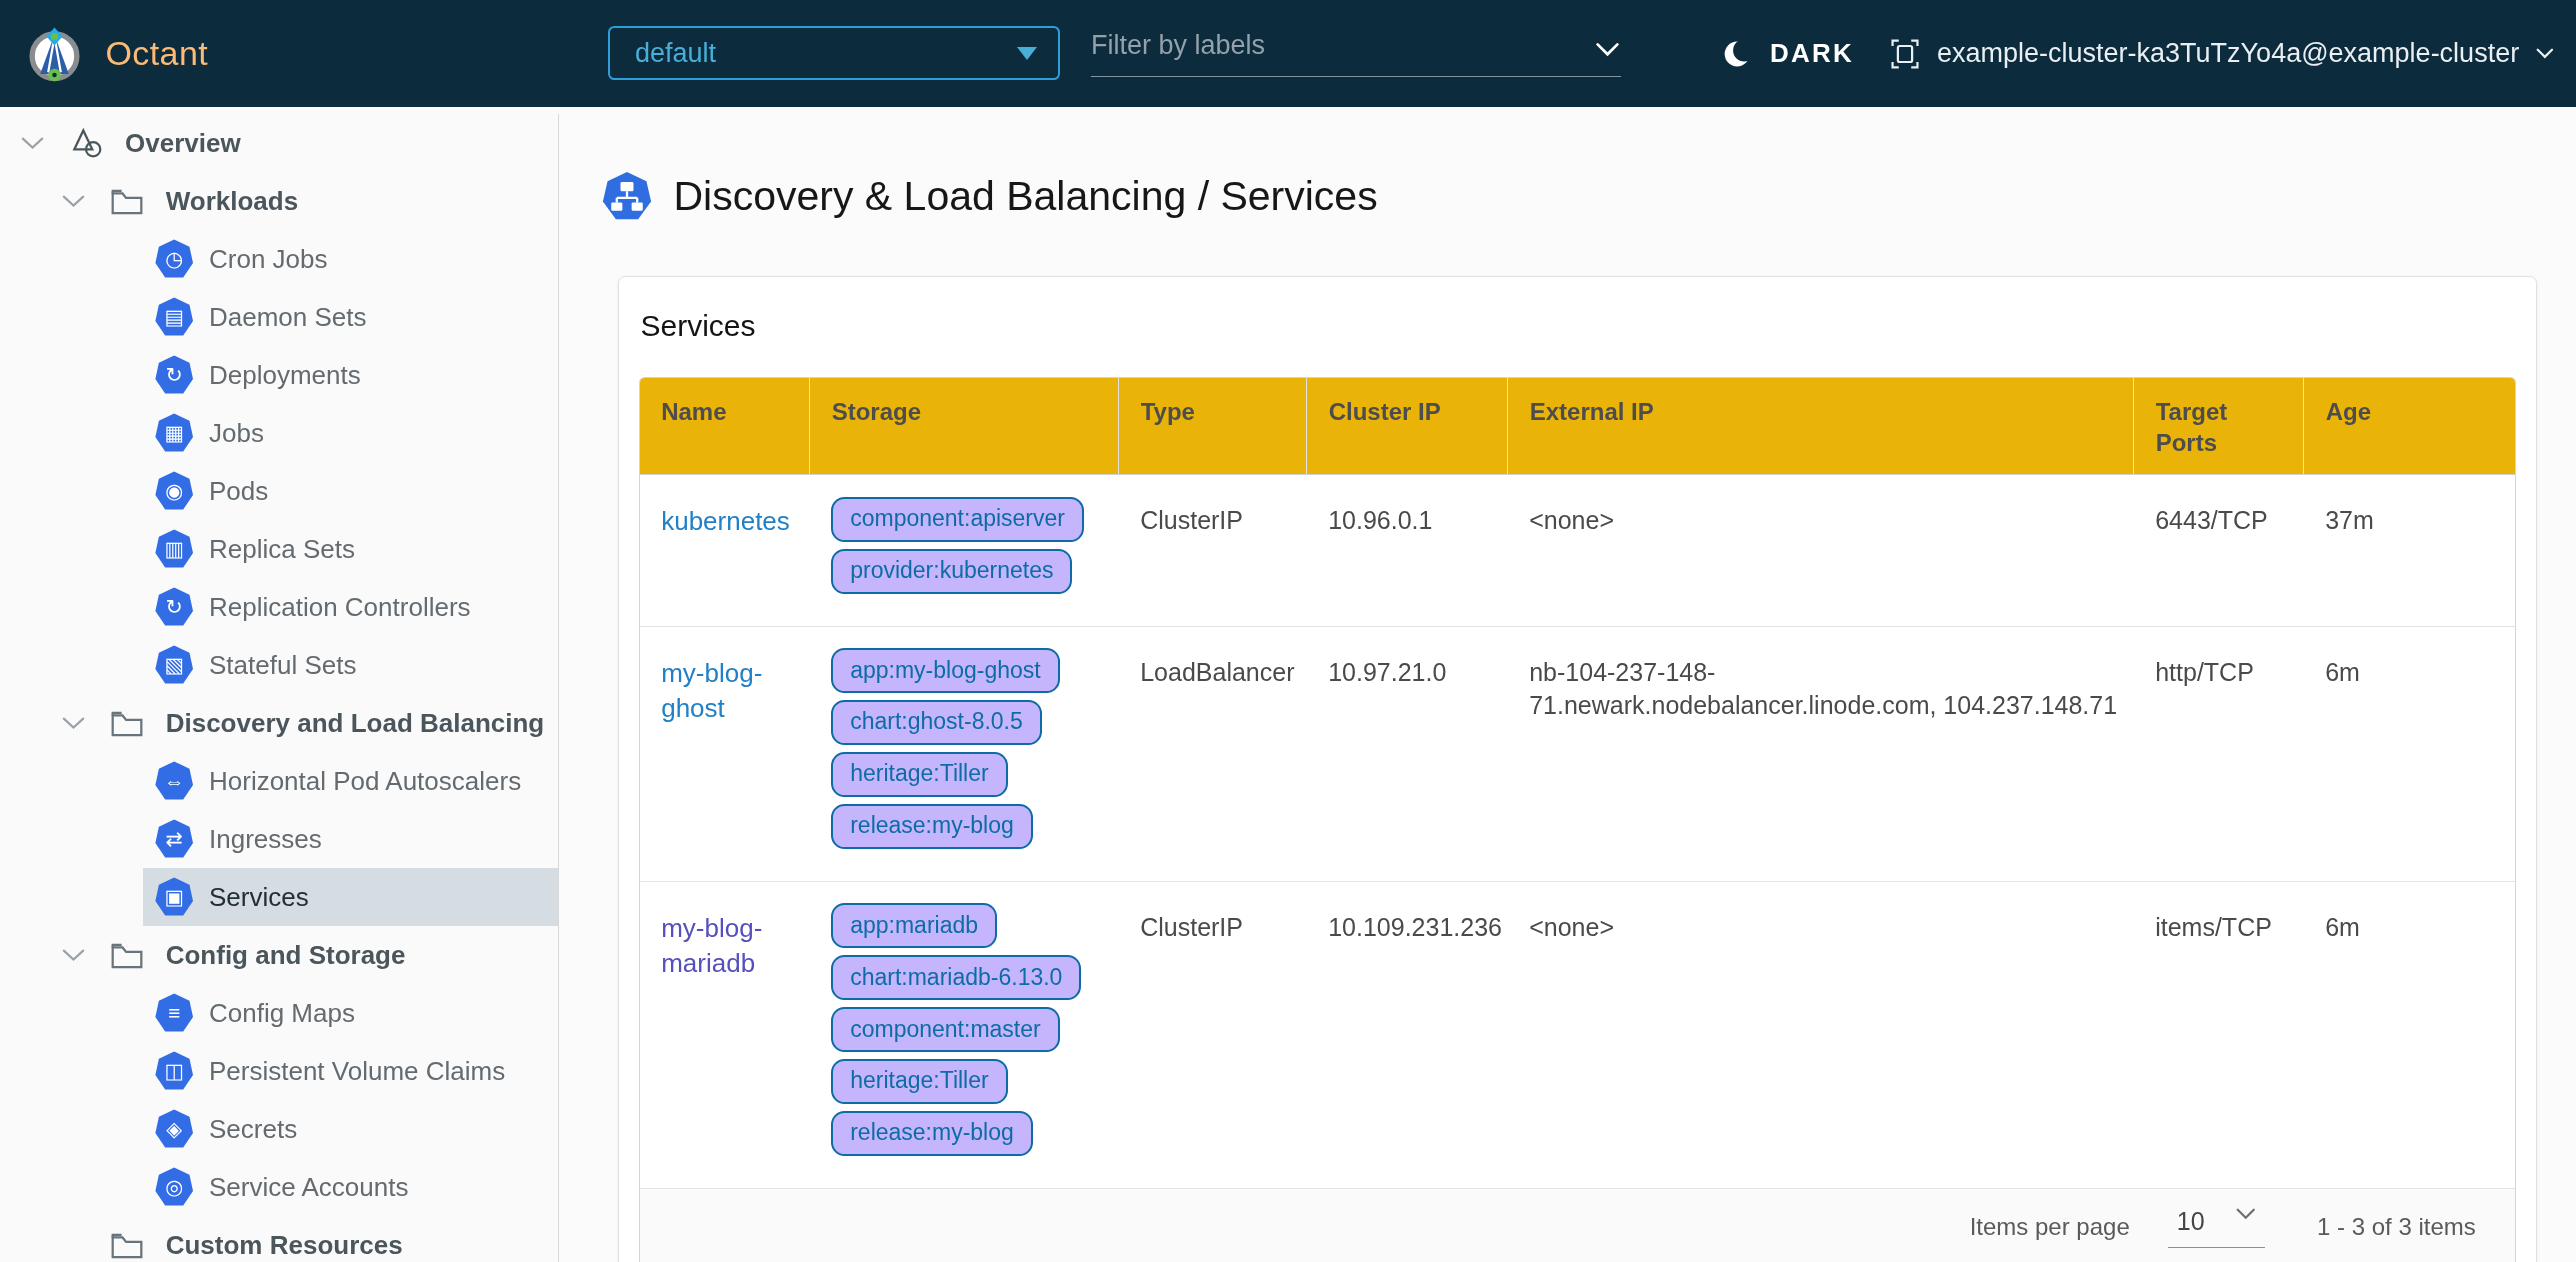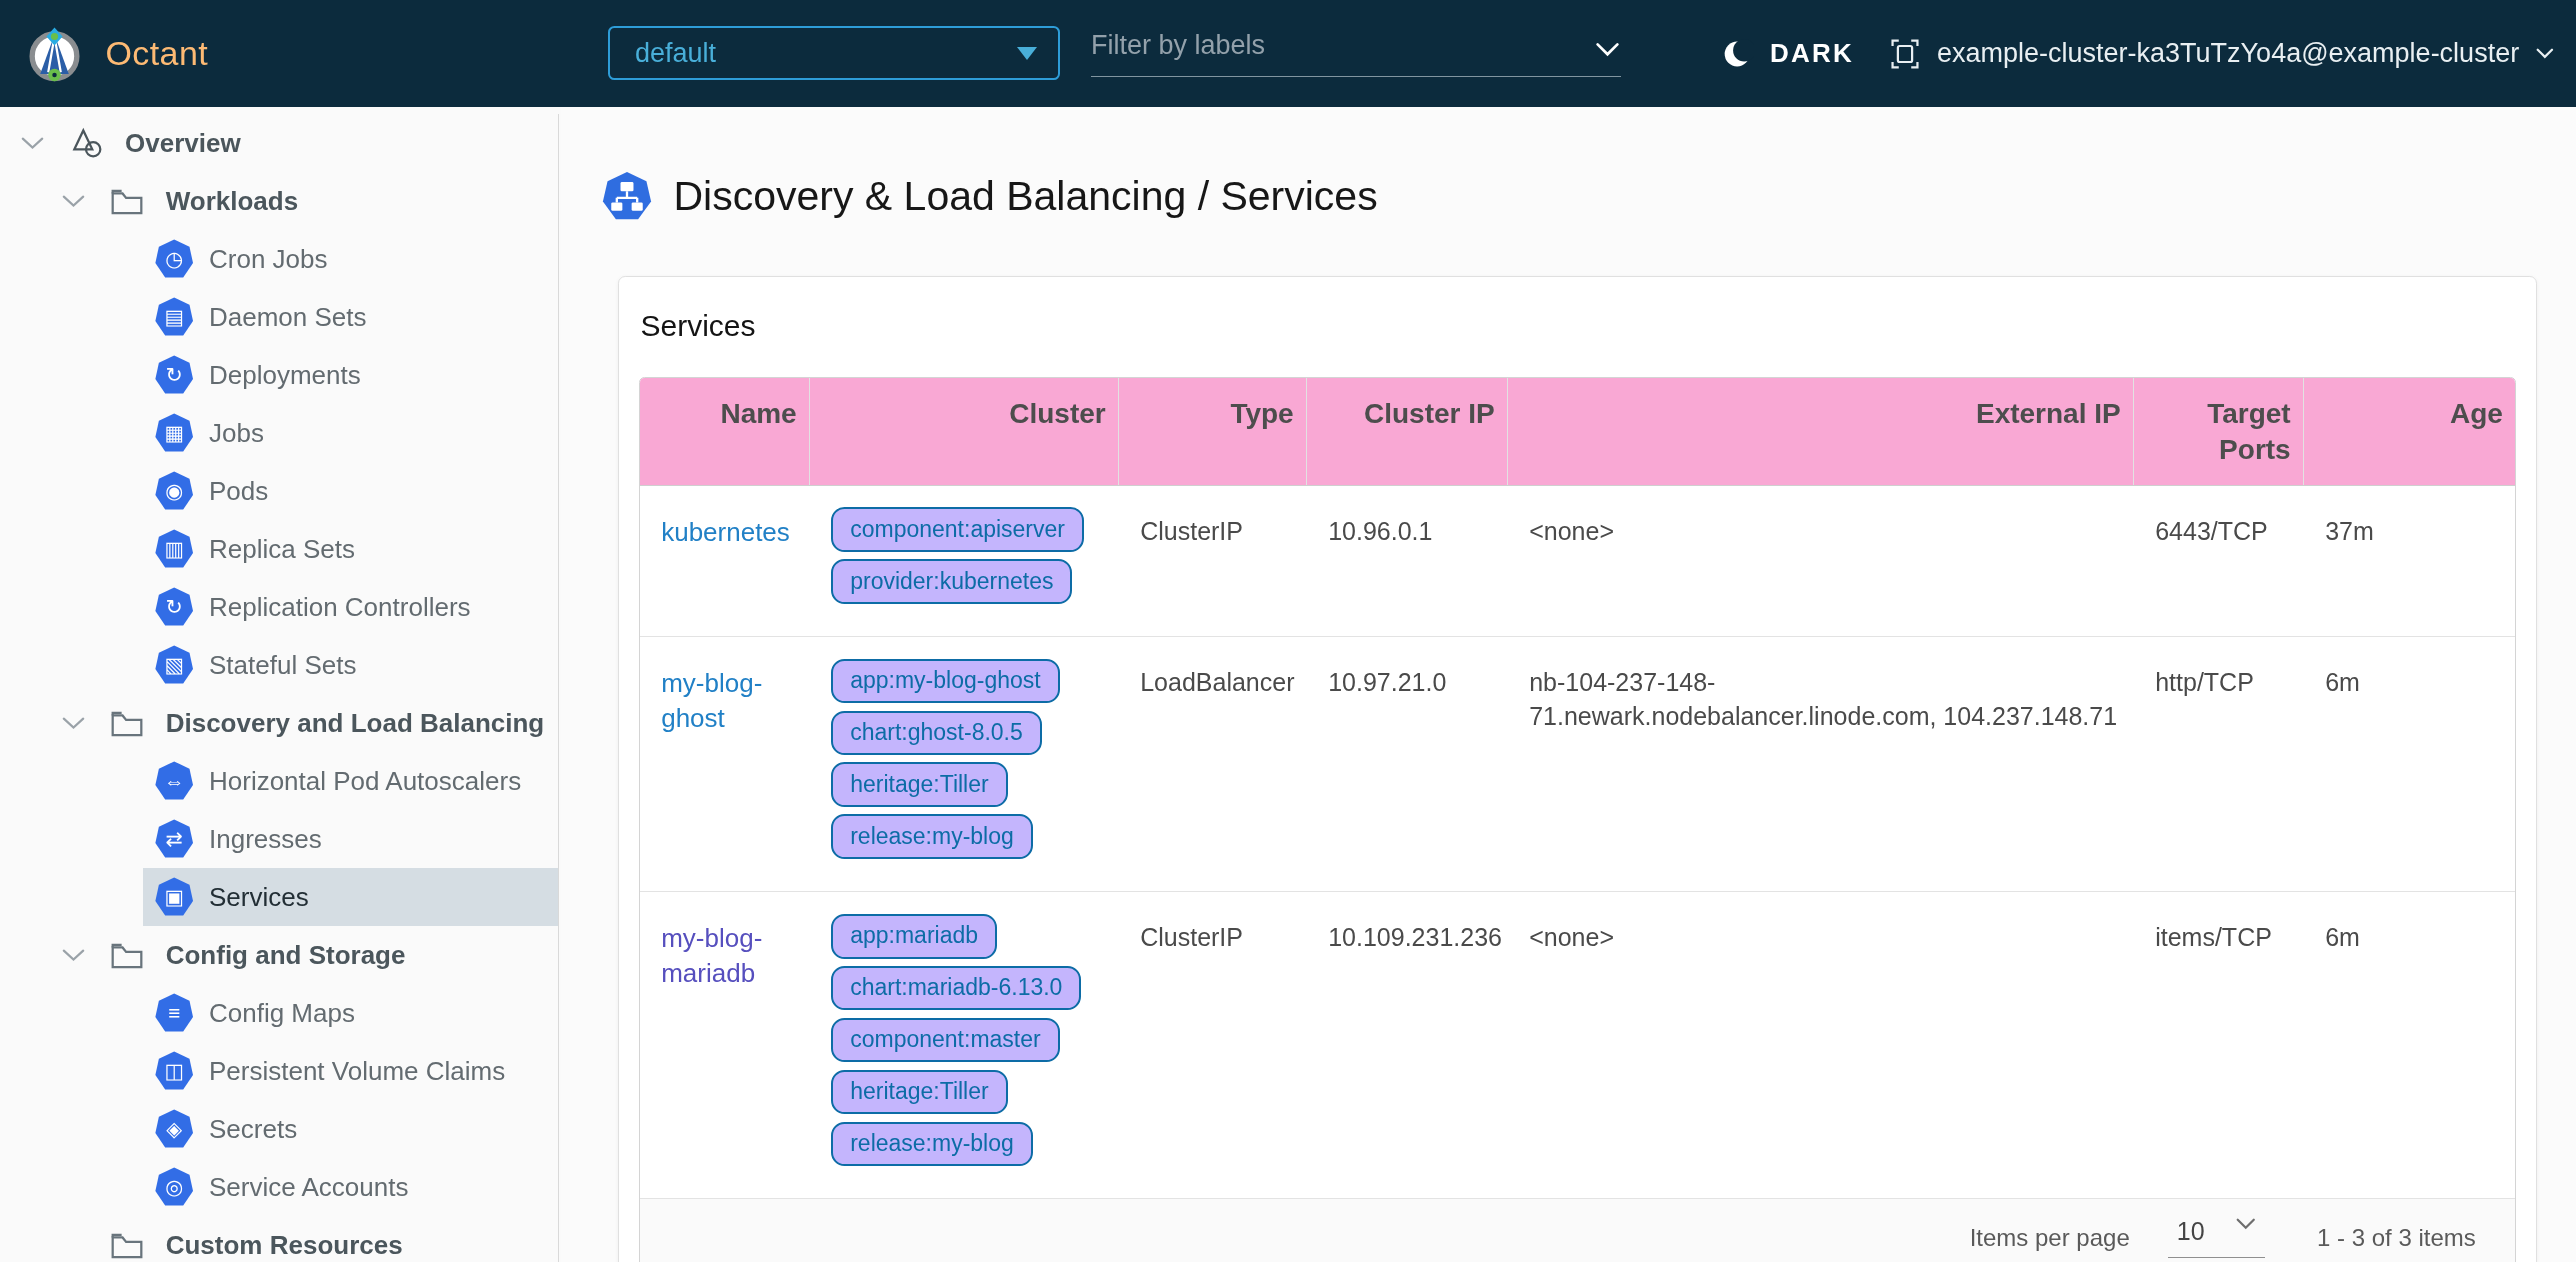--- a/index.html
+++ b/index.html
@@ -51,21 +51,21 @@
   
   .content{position:absolute;top:107px;left:561px;width:2015px;height:1156px;background:#fbfbfb;overflow:hidden;}
   .page-title{display:flex;align-items:center;gap:21.5px;margin:64px 0 0 41px;}
   .page-title h1{font-size:41px;font-weight:400;color:#171717;margin:0;}
   .card{margin:55px 39px 0 57px;background:#ffffff;border:1.8px solid #e0e0e0;border-radius:7.2px;
     box-shadow:0 1.8px 4.5px rgba(0,0,0,.05);padding-bottom:19.7px;}
   .card-title{font-size:30px;color:#141414;padding:32px 21.5px 0 21.5px;}
   .datagrid{margin:34px 19.7px 0 19.7px;border:1.8px solid #d4d4d4;border-radius:5.4px;overflow:hidden;}
   table{width:100%;border-collapse:collapse;table-layout:fixed;}
   thead th{
-    background:#f9a8d4;text-align:right;font-size:28px;font-weight:700;color:#4d4d4d;
+    background:#eab308;text-align:left;font-size:24px;font-weight:700;color:#4d4d4d;
     padding:18px 12.5px 16px 21.5px;vertical-align:top;line-height:1.3;
     border-bottom:1.8px solid #cfcfcf;border-left:1.8px solid #e2e2e2;
   }
   thead th:first-child{border-left:none;}
   tbody td{
     font-size:25px;color:#4a4a4a;padding:29px 12.5px 25px 21.5px;vertical-align:top;
     border-top:1.8px solid #e3e3e3;line-height:1.35;
   }
   tbody tr:first-child td{border-top:none;}
   .name-link{color:#2180c6;text-decoration:none;font-size:26px;cursor:pointer;}
@@ -374,21 +374,21 @@
             <col style="width:309px">
             <col style="width:188px">
           <col style="width:201px">
             <col style="width:626px">
             <col style="width:170px">
             <col>
         </colgroup>
         <thead>
           <tr>
               <th>Name</th>
-              <th>Cluster</th>
+              <th>Storage</th>
               <th>Type</th>
               <th>Cluster IP</th>
               <th>External IP</th>
               <th>Target Ports</th>
               <th>Age</th>
             </tr>
         </thead>
         <tbody>
             <tr>
     <td class="c-name"><a class="name-link">kubernetes</a></td>

